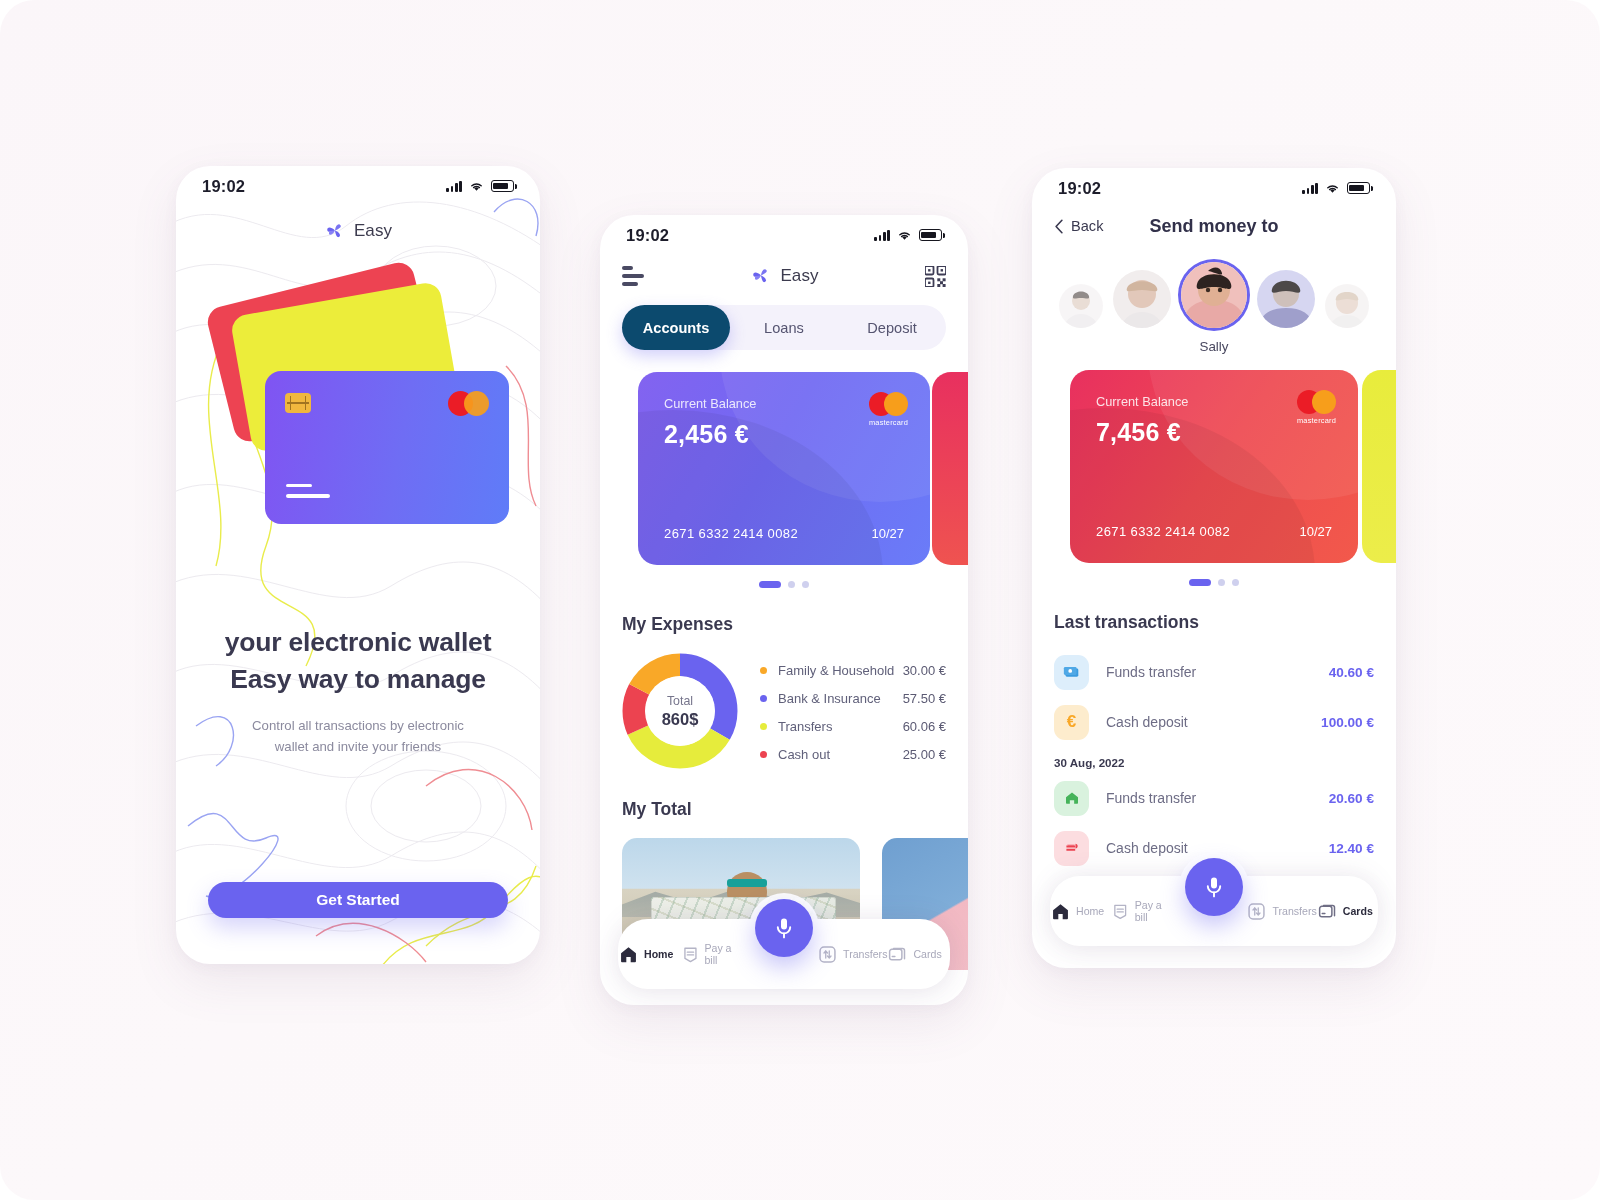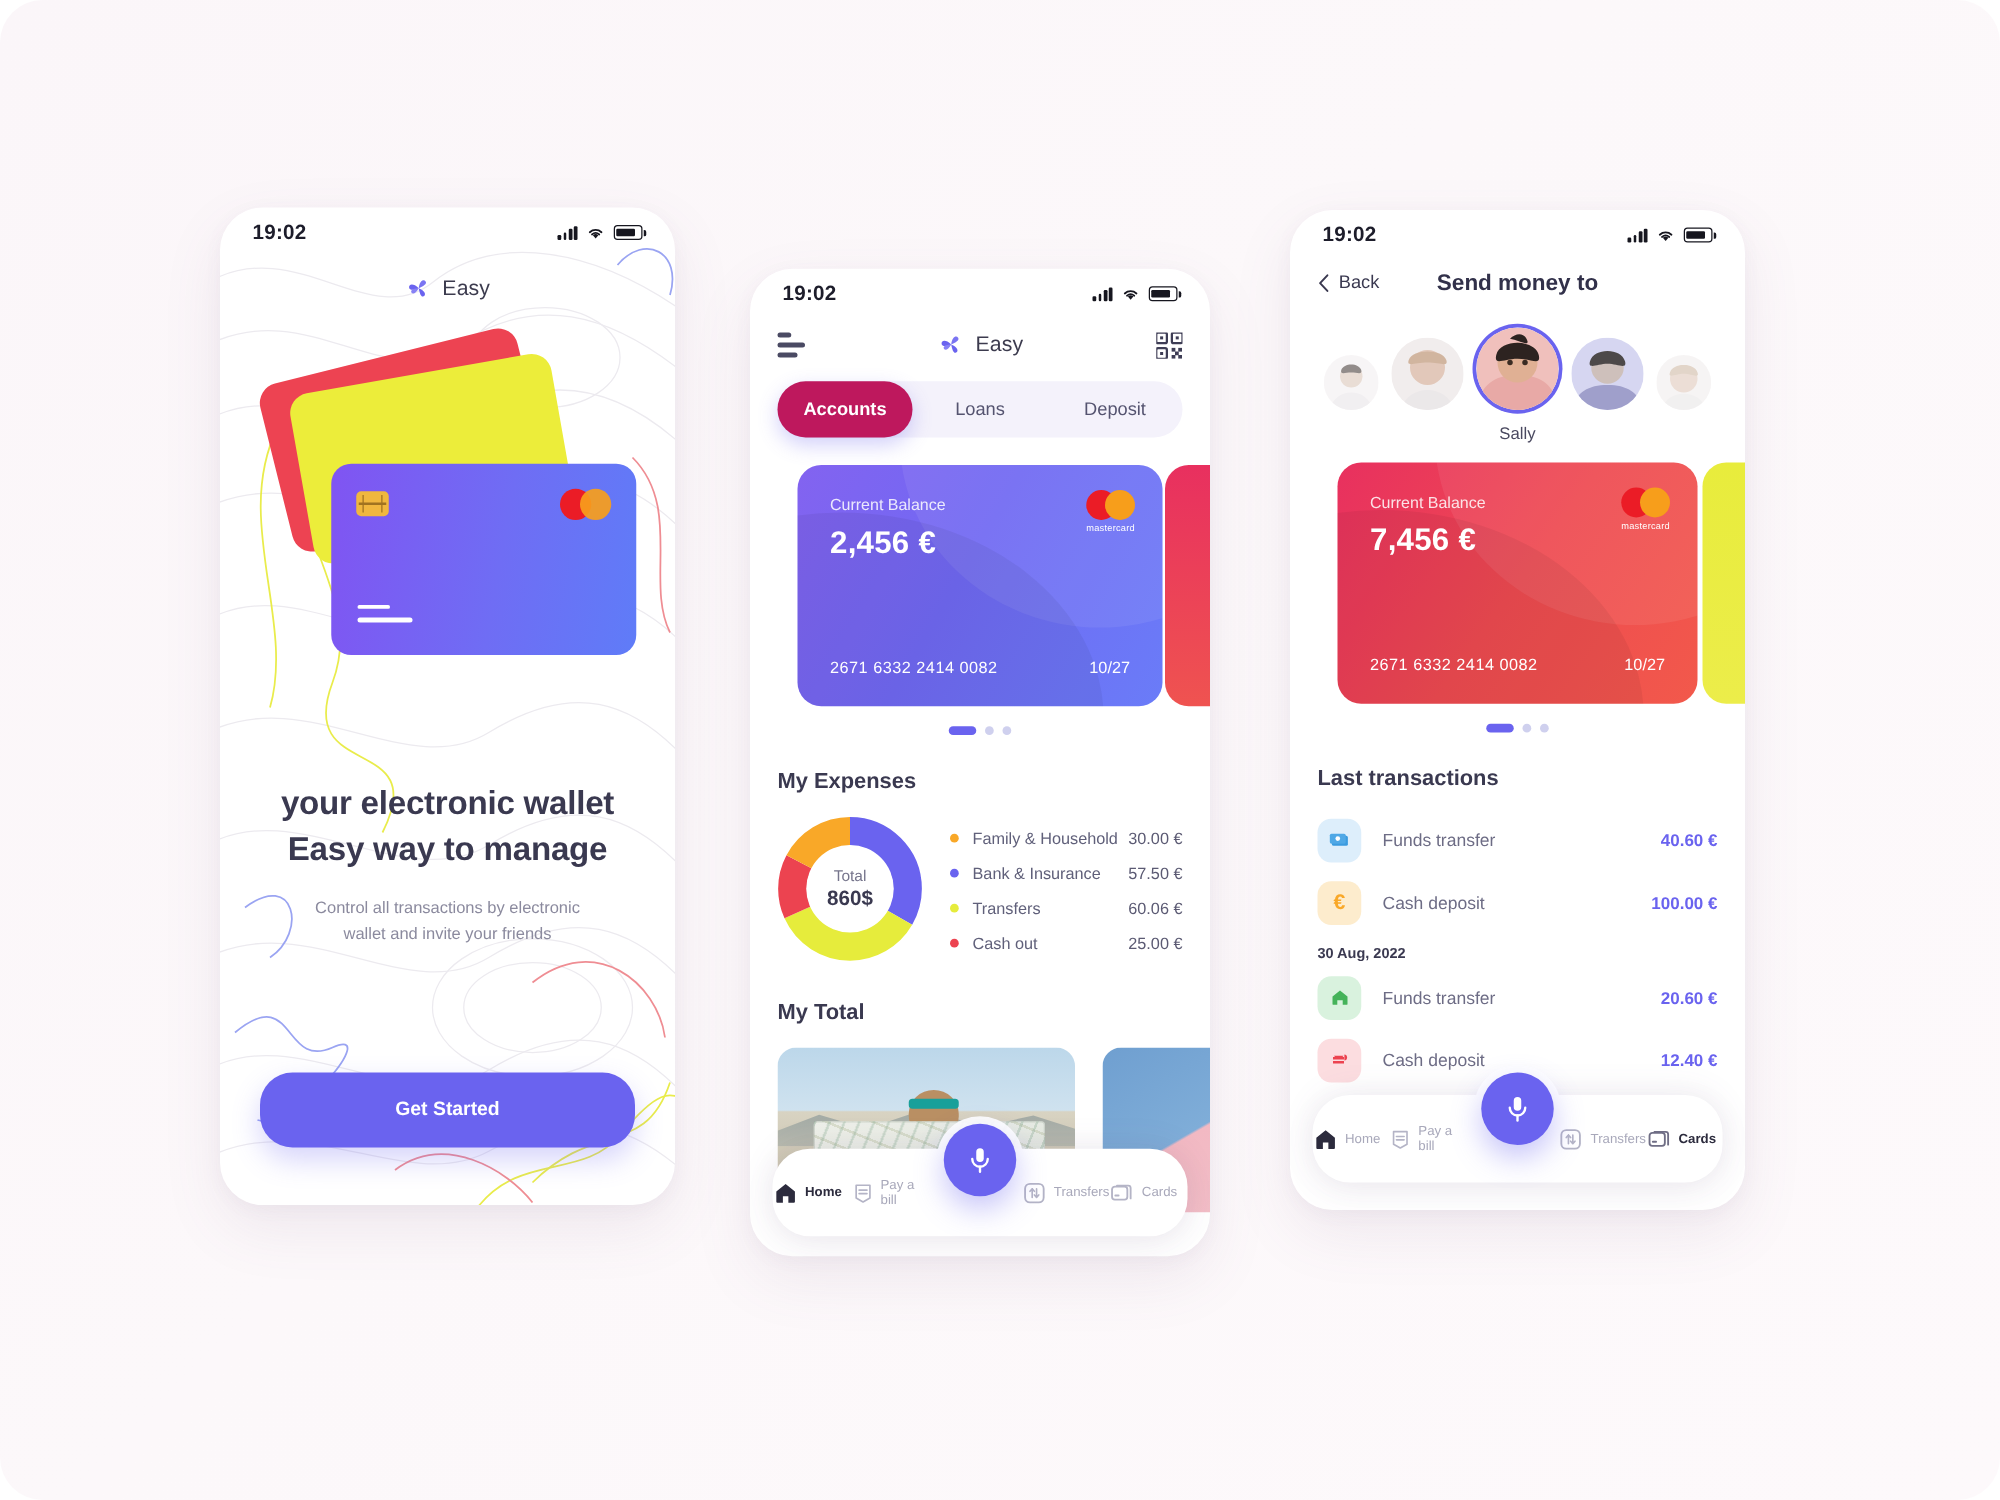--- a/index.html
+++ b/index.html
@@ -79,39 +79,39 @@
   .p1-mc i { width: 25px; height: 25px; }
   .stripes { position:absolute; left:21px; bottom:26px; }
   .stripes b { display:block; background:#fff; border-radius:2px; height:3.6px; }
   .stripes b:first-child { width: 26px; margin-bottom: 7px; }
   .stripes b:last-child  { width: 44px; }
 
   .p1-head { text-align:center; font-size: 26.5px; line-height: 1.38; font-weight: 700;
              color: #3a3950; margin-top: 54px; letter-spacing: -.2px; }
   .p1-sub { text-align:center; font-size: 13.2px; line-height: 1.6; color: #8b8a9e;
             margin-top: 18px; padding: 0 48px; }
-  .p1-cta { margin: auto 32px 46px; height: 60px; border-radius: 26px;
+  .p1-cta { margin: auto 32px 46px; height: 36px; border-radius: 26px;
             background: #6a63ef; color:#fff; font-size: 15.5px; font-weight: 700;
             display:flex; align-items:center; justify-content:center; cursor:pointer;
             box-shadow: 0 10px 22px rgba(106,99,239,.28); }
 
   
   .apphdr { display:flex; align-items:center; justify-content:space-between; padding: 10px 22px 0; }
   .burger { width: 22px; cursor:pointer; }
   .burger b { display:block; height:3.4px; background:#4a4a63; border-radius:2px; margin-bottom:4.6px;}
   .burger b:nth-child(1){ width:11px; } .burger b:nth-child(2){ width:22px; }
   .burger b:nth-child(3){ width:16px; margin-bottom:0;}
   .qricon { width: 21px; height: 21px; cursor:pointer; }
 
   
   .tabs { margin: 18px 22px 0; background:#f4f2fb; border-radius: 23px; height: 45px;
           display:flex; align-items:center; }
   .tab { flex:1; height: 45px; display:flex; align-items:center; justify-content:center;
          font-size: 14.6px; color:#555470; cursor:pointer; border-radius:23px; }
-  .tab.active { background:#be185d; color:#fff; font-weight:700;
+  .tab.active { background:#0c4a6e; color:#fff; font-weight:700;
                 box-shadow: 0 6px 16px rgba(106,99,239,.30); }
 
   
   .cardrow { position: relative; margin-top: 22px; padding: 0 38px; }
   .balcard { position: relative; height: 193px; border-radius: 19px; overflow: hidden;
              padding: 24px 26px; color: #fff; }
   .balcard.purple { background: linear-gradient(120deg, #8363f0 0%, #7069f3 45%, #6a7cf8 100%); }
   .balcard.red { background: linear-gradient(125deg, #e8305f 0%, #ee4a51 50%, #f2594b 100%); }
   .blob { position:absolute; border-radius:50%; background: rgba(255,255,255,.07); }
   .blob.b1 { width: 320px; height: 300px; right: -110px; top: -170px; }

